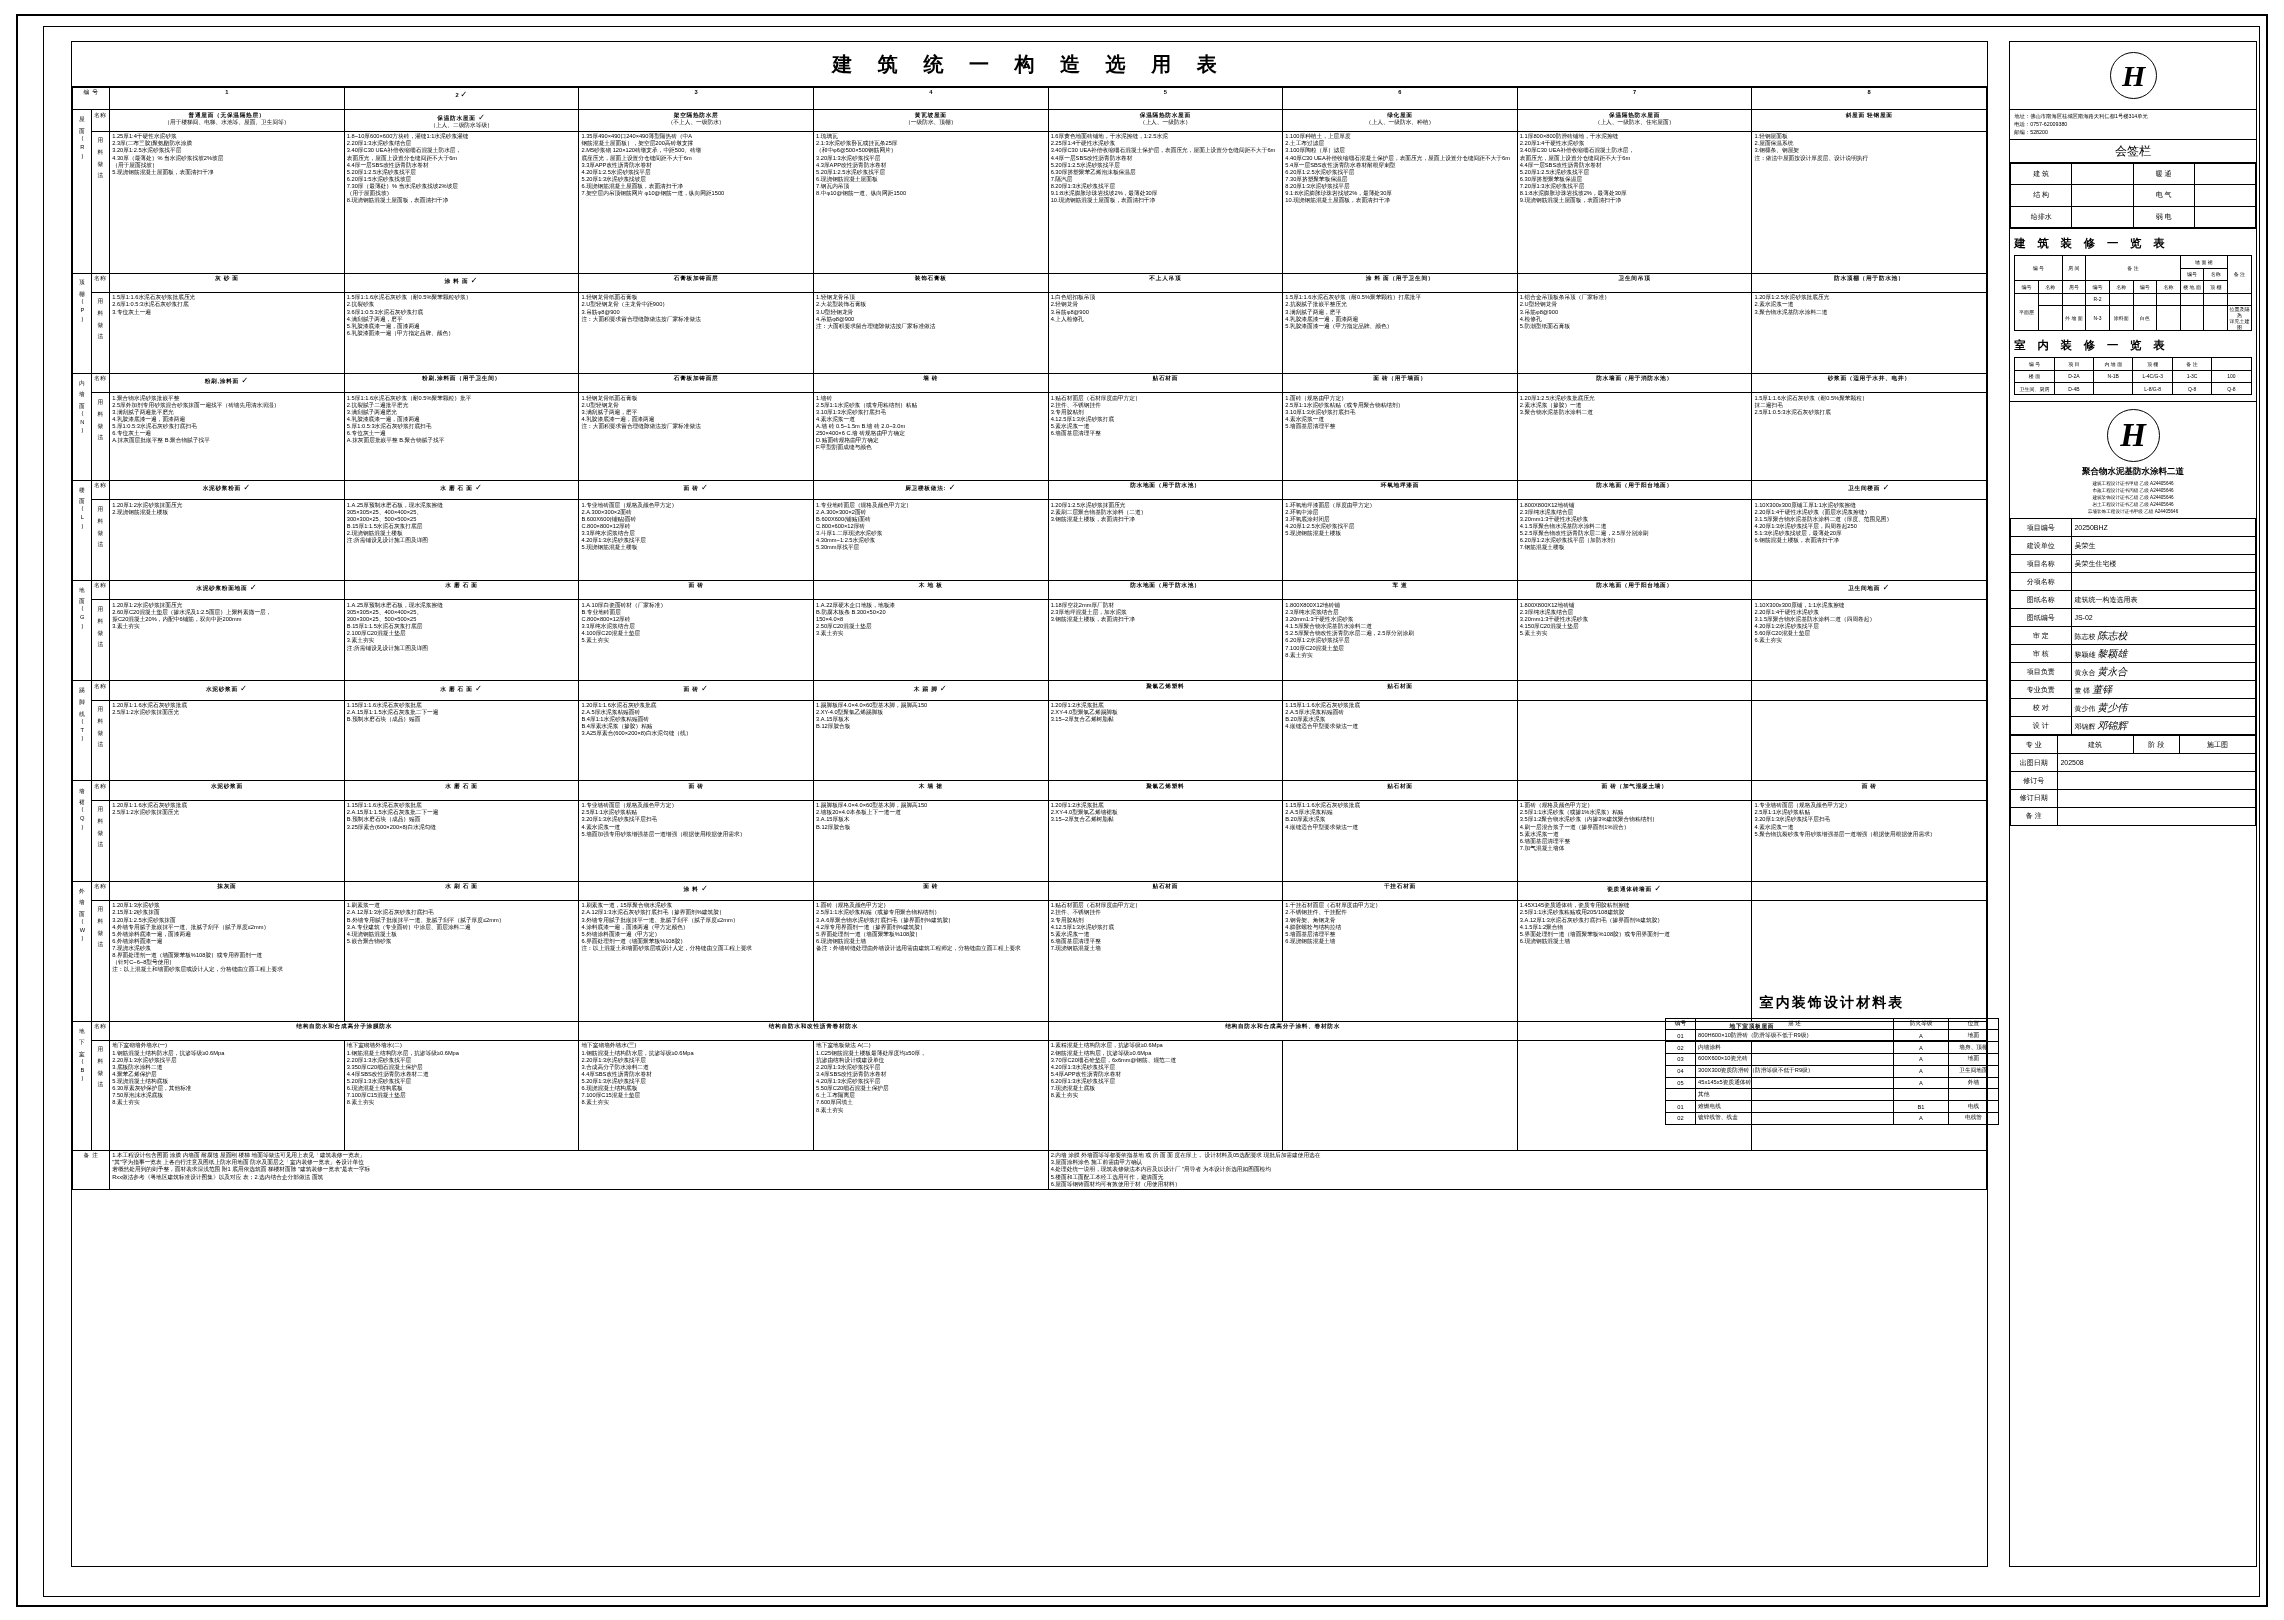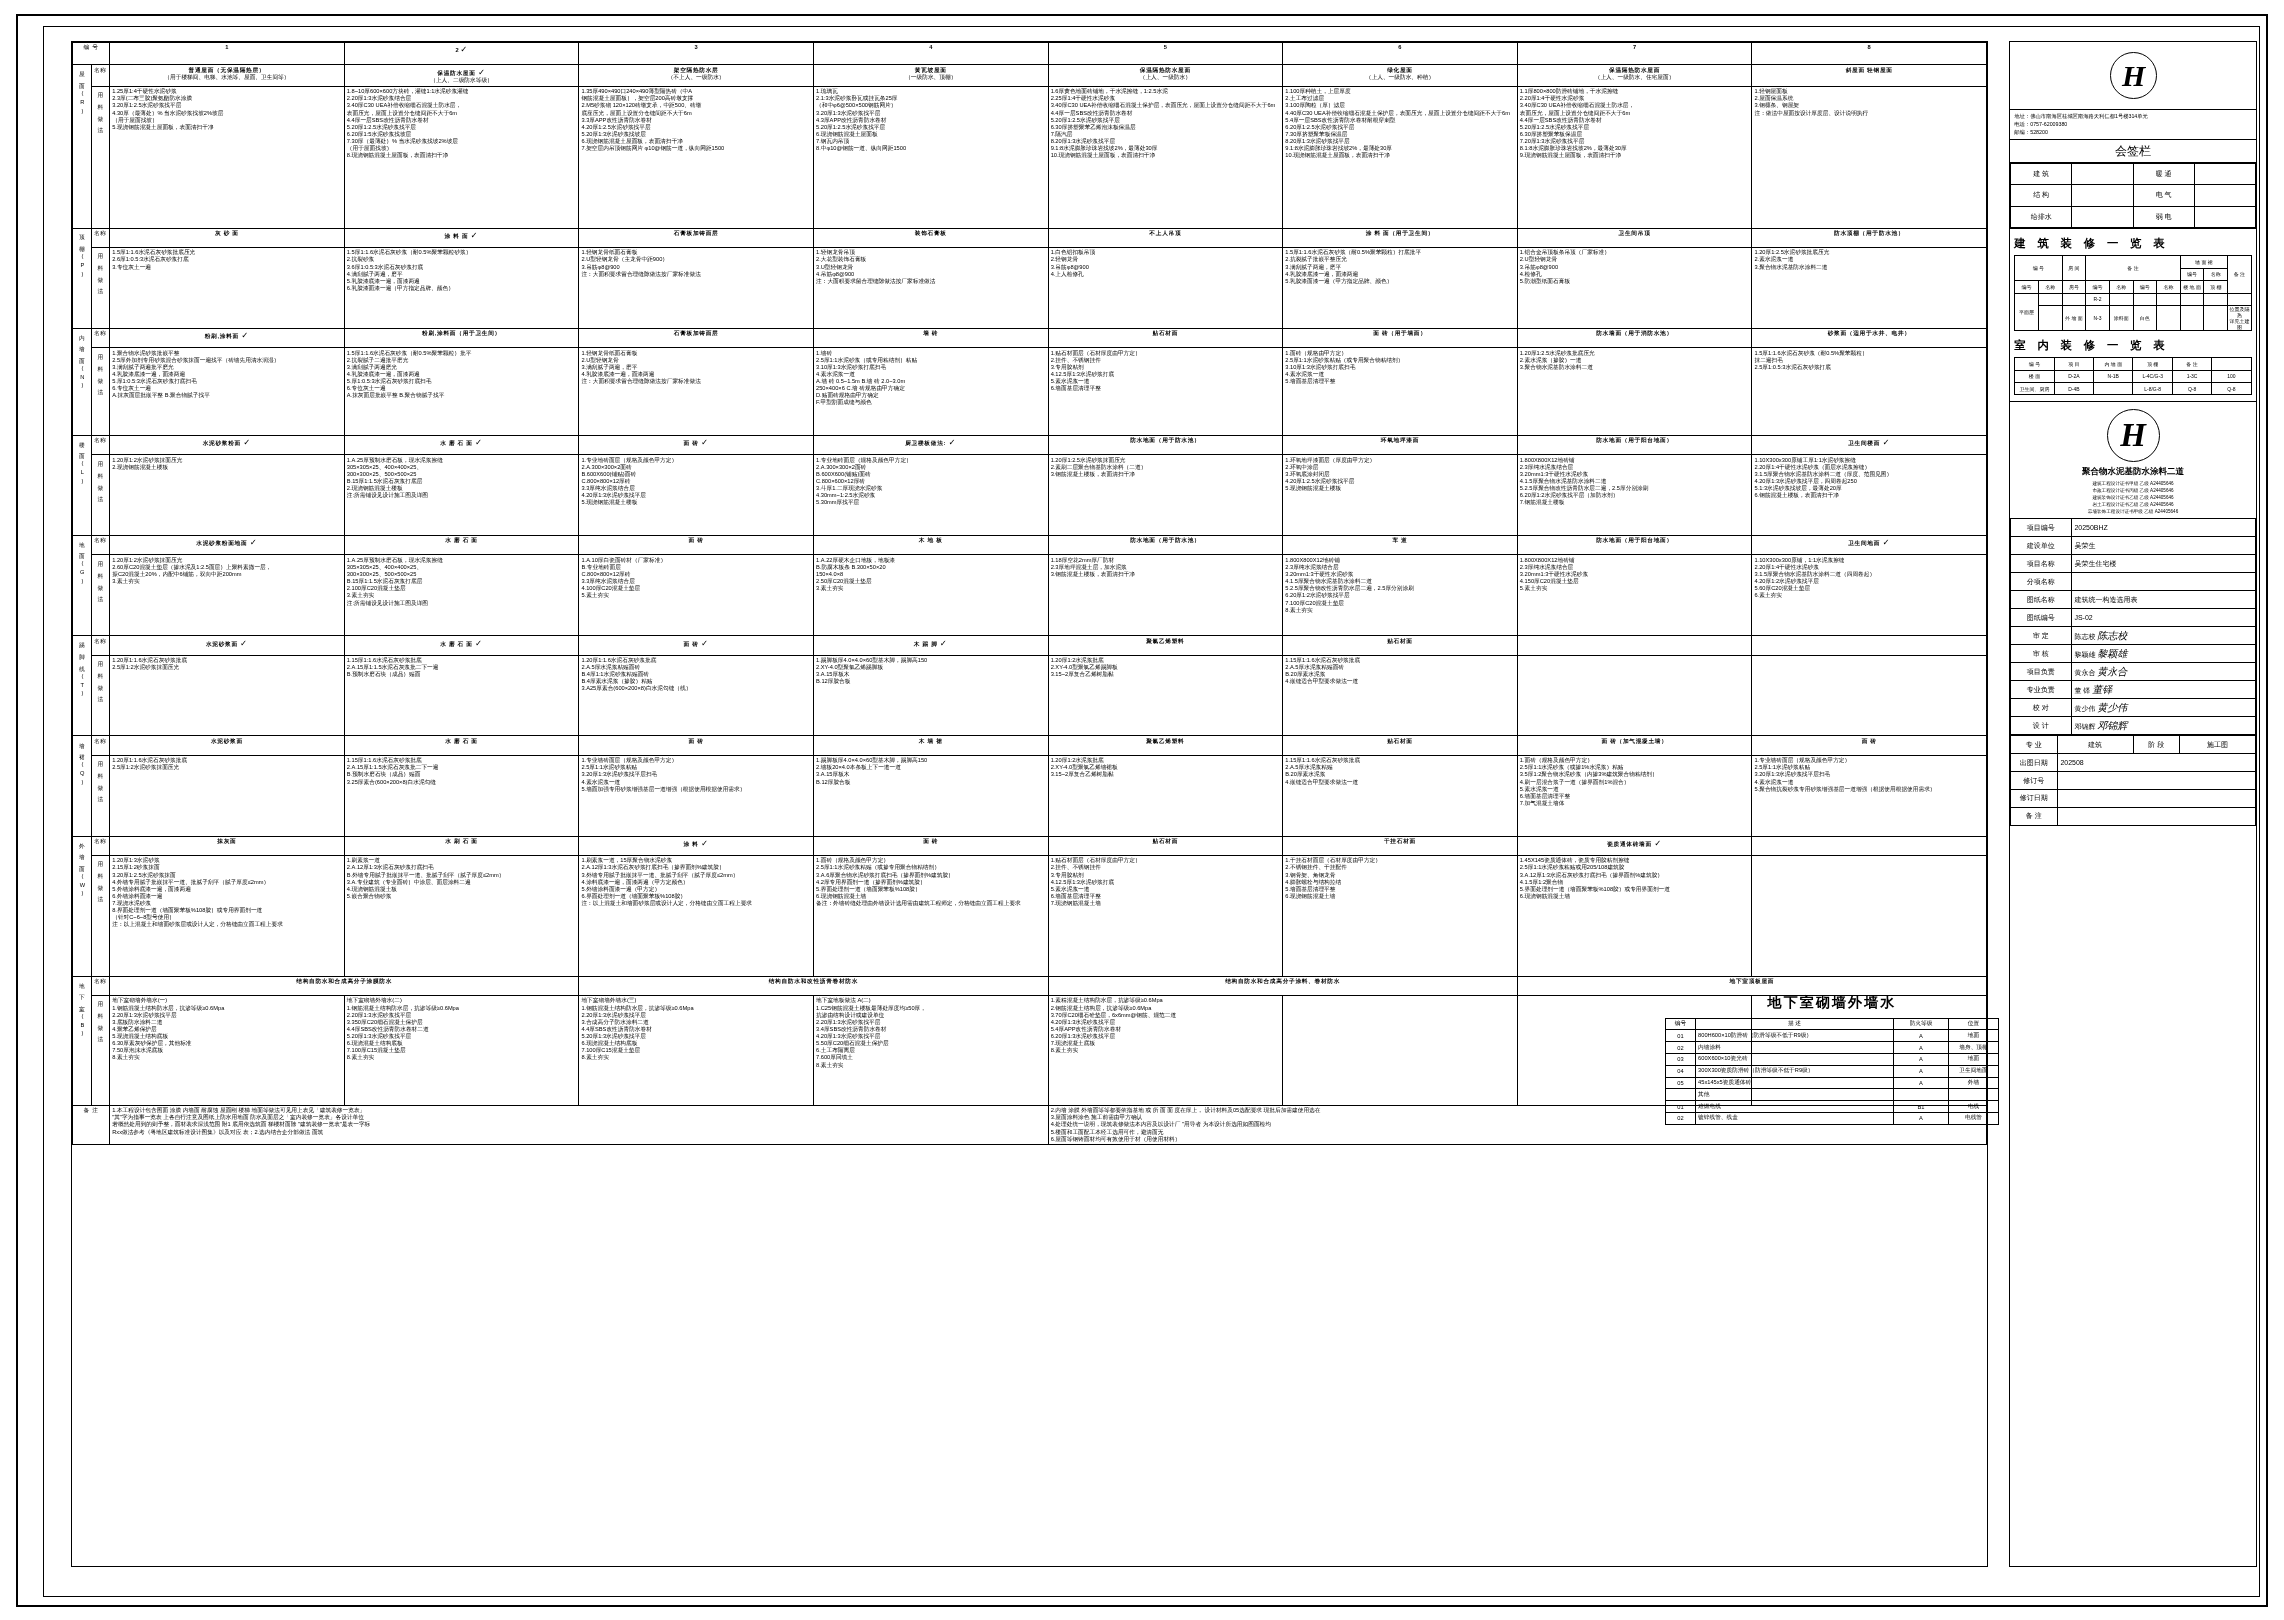--- a/index.html
+++ b/index.html
@@ -52,20 +52,23 @@
   table.mat td.desc{text-align:left;}
 </style>
 </head>
 <body>
 
 <div id="sheet">
   <div class="frameOuter"></div>
   <div class="frameInner"></div>
 
   <div id="mainTable">
+    <div class="titleRow">
+      <div class="mainTitle">建 筑 统 一 构 造 选 用 表</div>
+    </div>
     <table class="grid">
       <colgroup>
         <col style="width:18.5px">
           <col style="width:18.5px">
         <col style="width:234px">
           <col style="width:234px">
           <col style="width:234px">
           <col style="width:234px">
         <col style="width:234px">
           <col style="width:234px">
@@ -832,21 +835,21 @@
         </tr>
         <tr>
           <td class="infoLbl">备  注</td>
           <td colspan="3"></td>
         </tr>
       </tbody>
     </table>
   </div>
 
   <div style="position:absolute;left:1665px;top:987px;width:334px;">
-    <div class="matTitle">地下室砌墙外墙水</div>
+    <div class="matTitle">室内装饰设计材料表</div>
     <table class="mat">
       <colgroup>
           <col style="width:30px">
           <col>
           <col style="width:55px">
           <col style="width:50px">
         </colgroup>
       <tbody>
         <tr>
           <td>编号</td>

